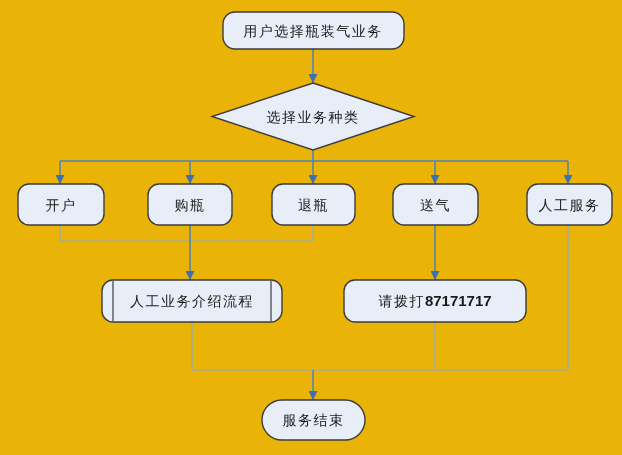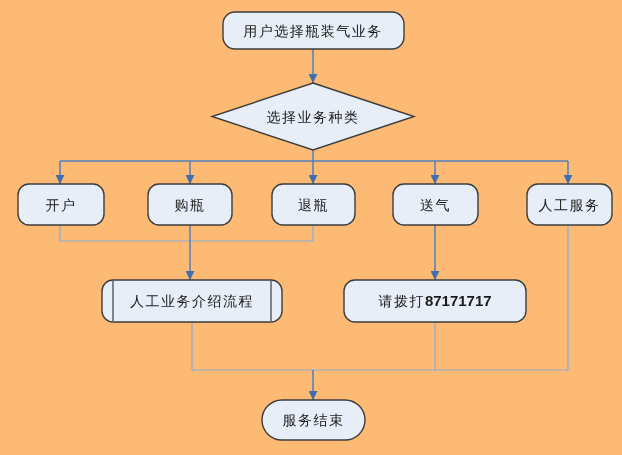--- a/index.html
+++ b/index.html
@@ -5,21 +5,21 @@
   html, body {
     margin: 0;
     padding: 0;
     background: #ffffff;
     font-family: "Liberation Serif", "DejaVu Serif", serif;
   }
   .canvas {
     position: relative;
     width: 622px;
     height: 455px;
-    background: #fdba74;
+    background: #eab308;
     overflow: hidden;
   }
   svg { display: block; }
   .node-shape {
     fill: #e7eef8;
     stroke: #3c3c3c;
     stroke-width: 1.4;
   }
   .inner-bar {
     stroke: #3c3c3c;

